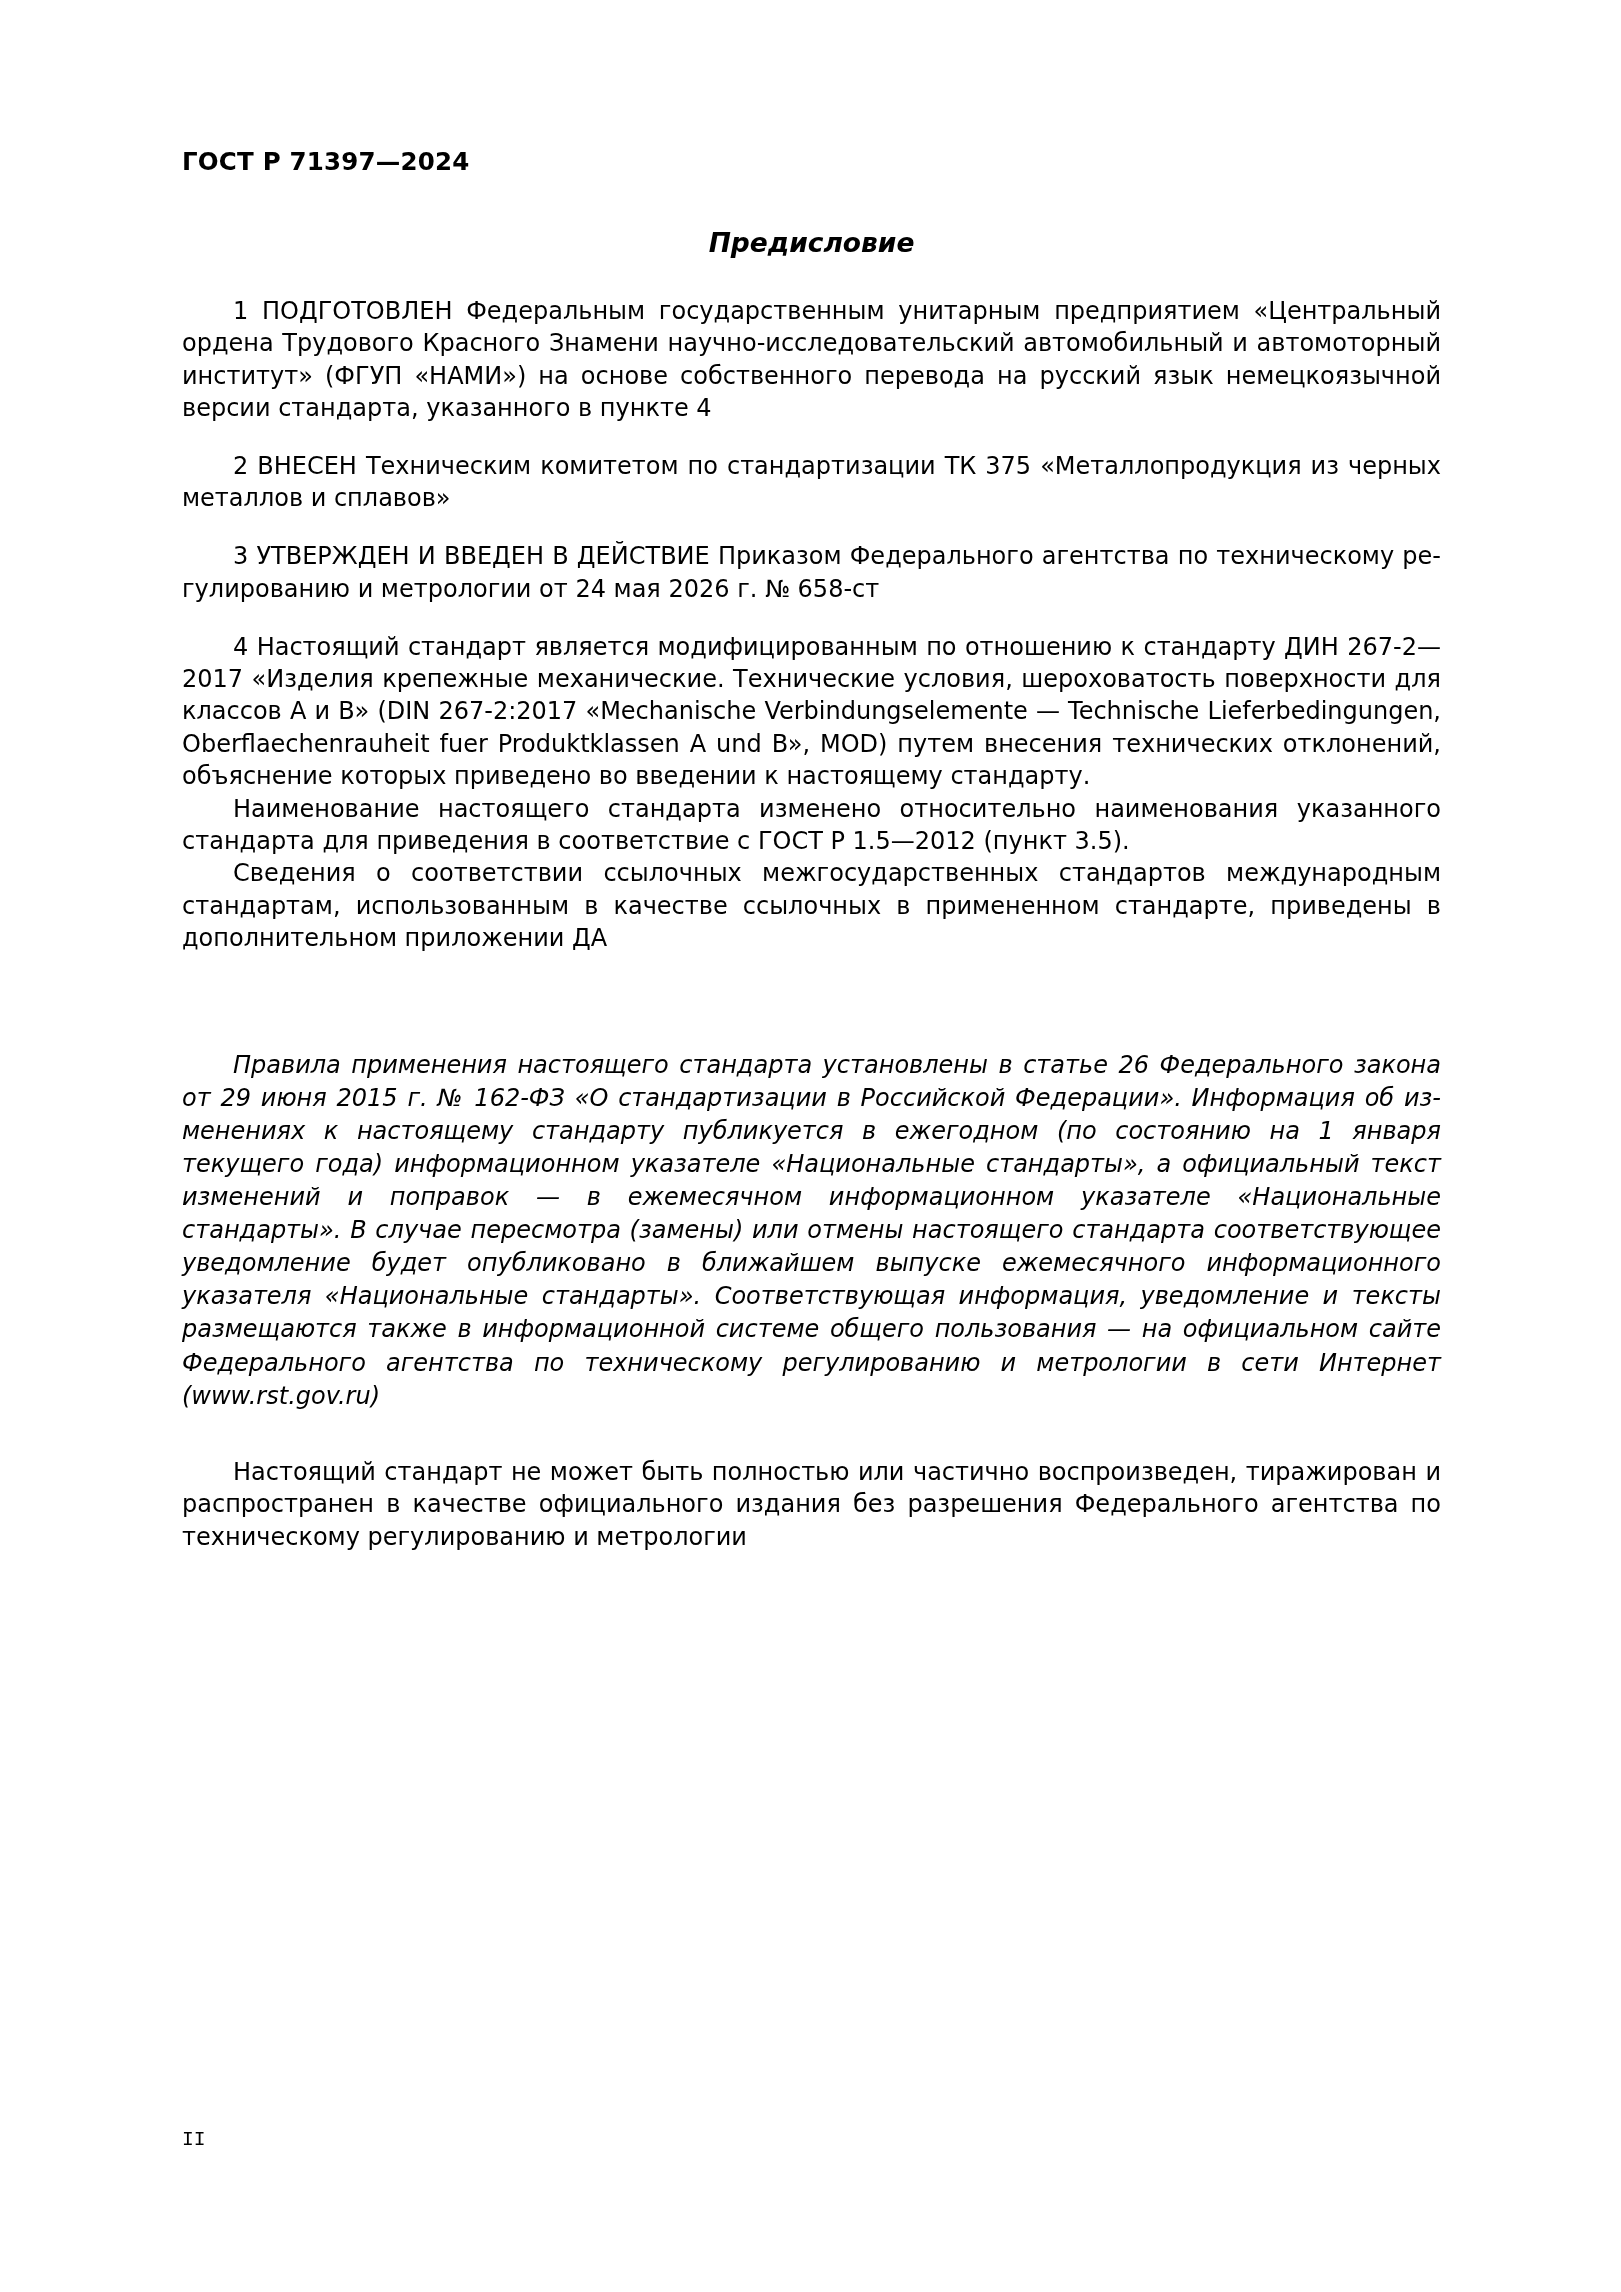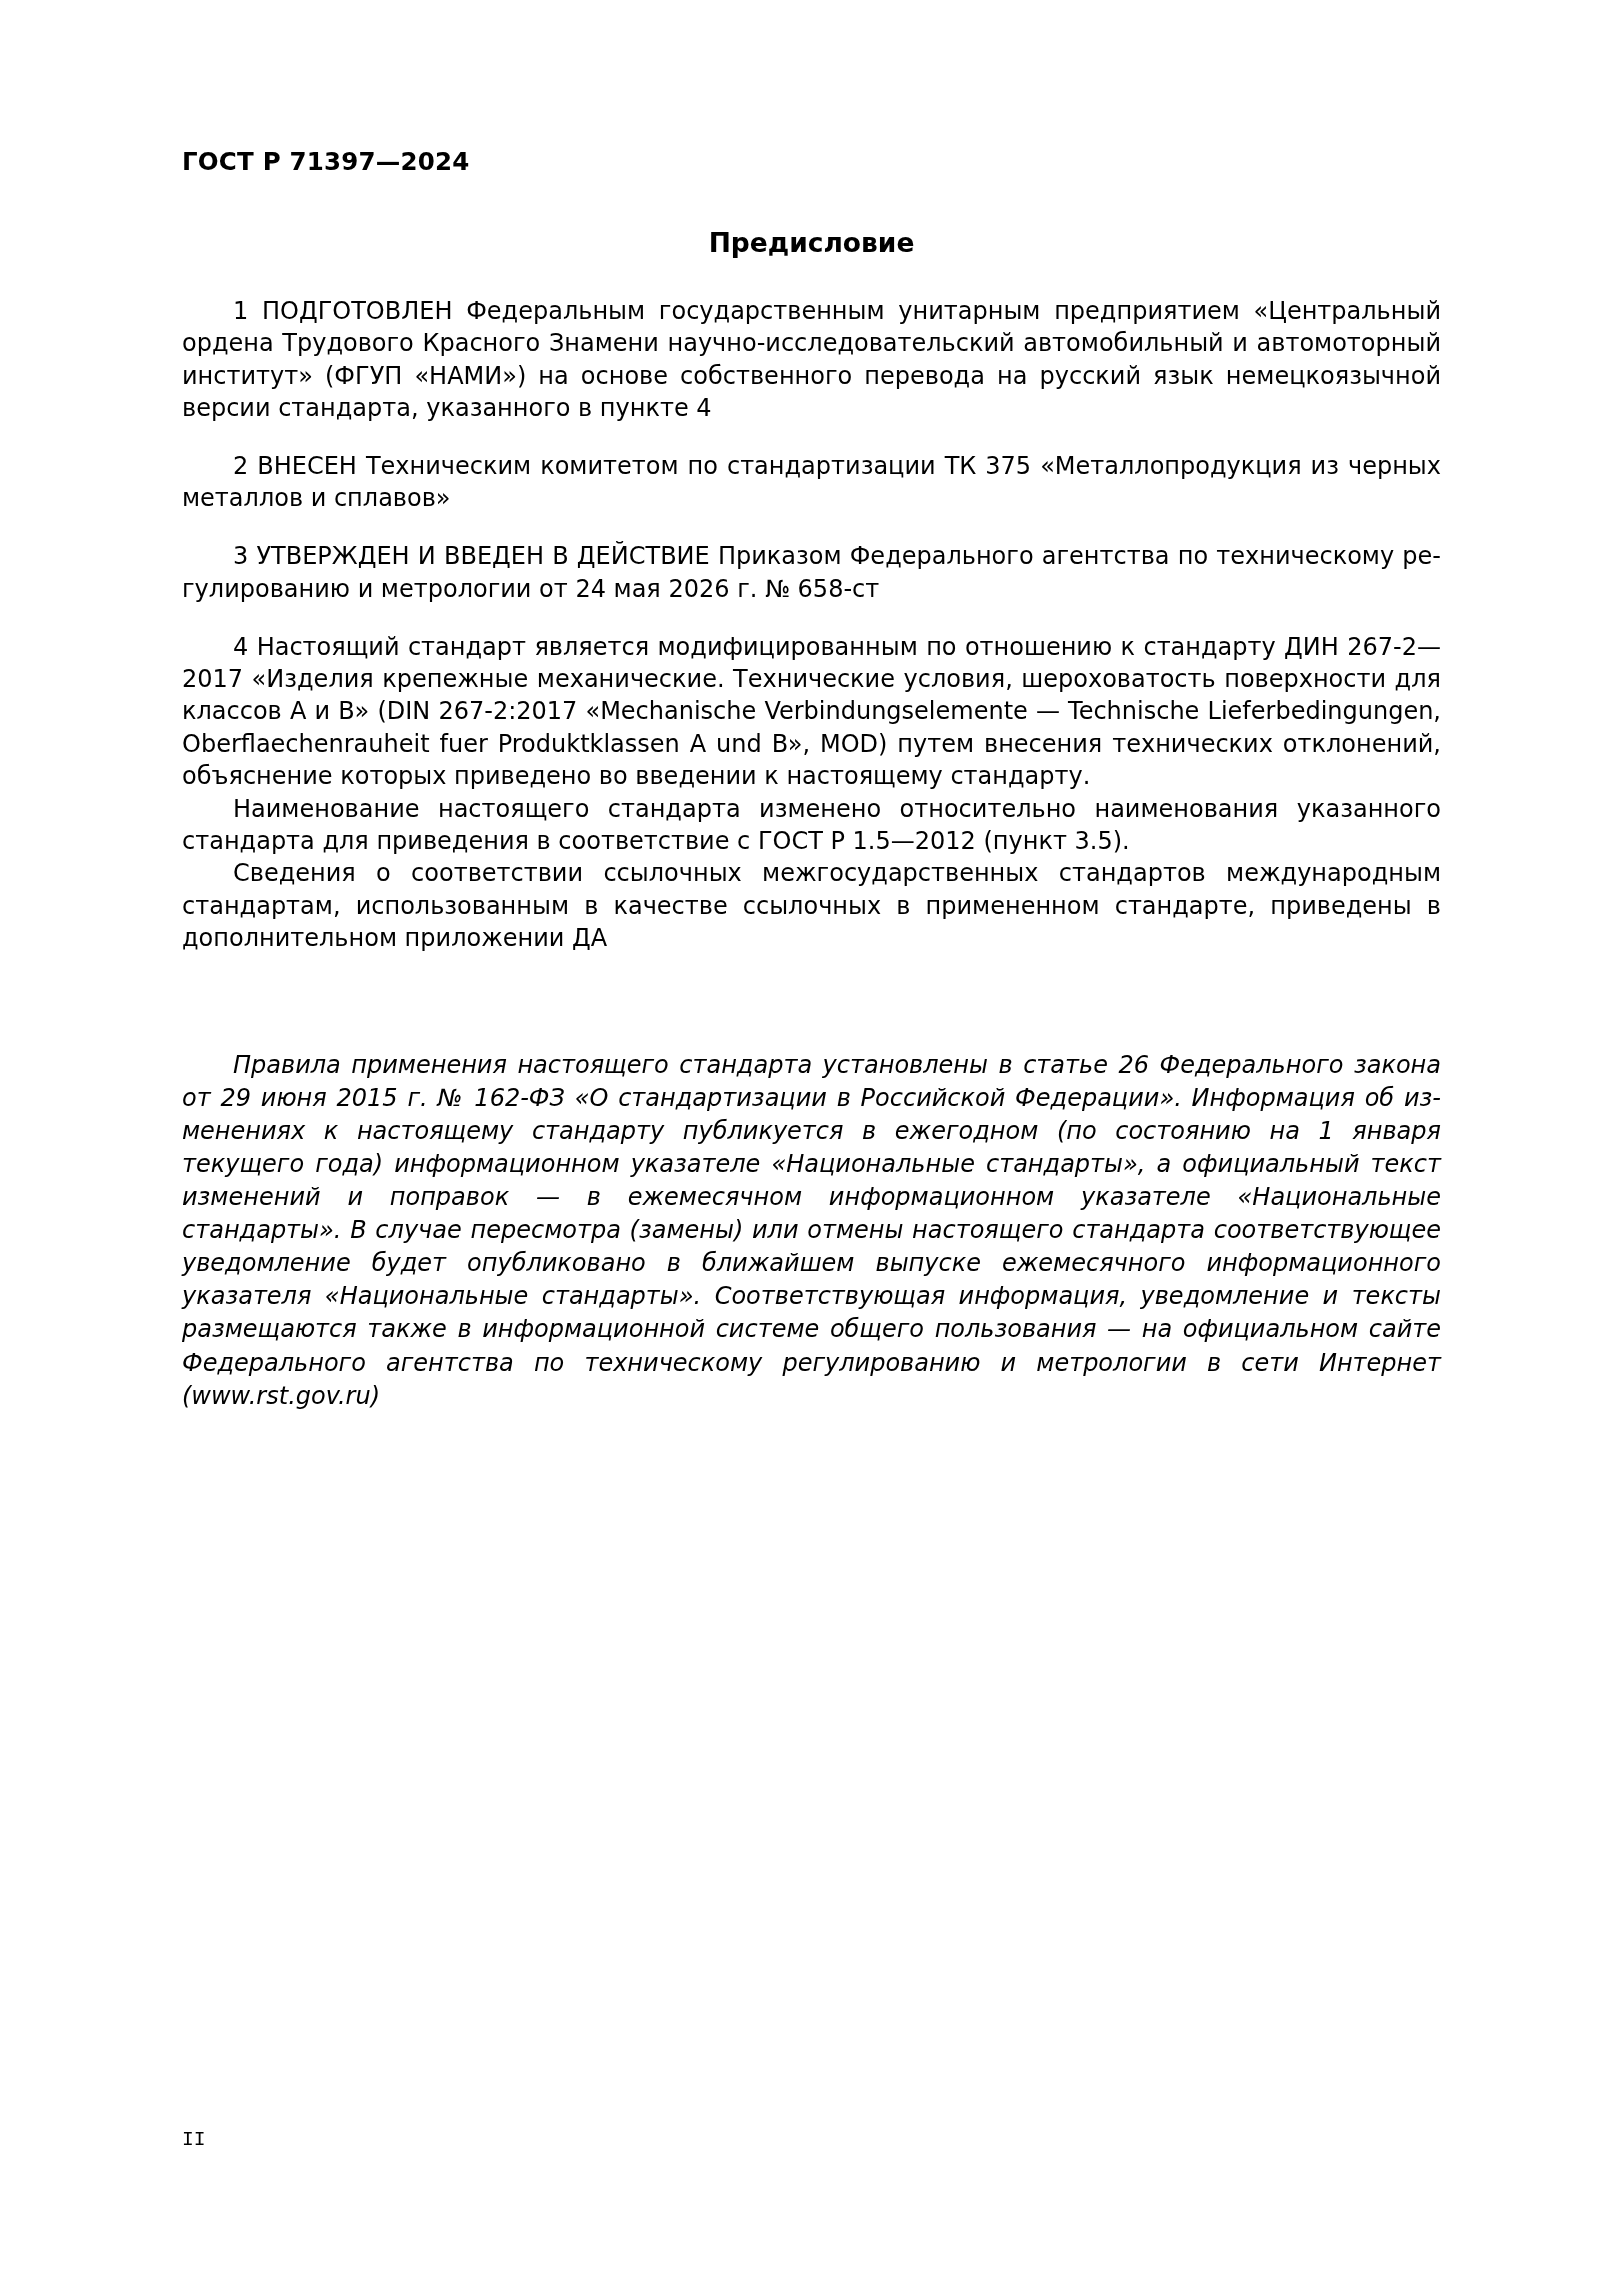--- a/index.html
+++ b/index.html
@@ -31,20 +31,21 @@
     font-size: 24.5px;
     font-weight: bold;
     letter-spacing: 0.2px;
     margin-bottom: 51px;
   }
   .doc-title {
     text-align: center;
     font-size: 26.5px;
     font-weight: bold;
     margin-bottom: 37px;
+    font-style: italic;
   }
   p.para {
     font-size: 24px;
     line-height: 1.35;
     text-align: justify;
     margin: 0 0 25.5px 0;
     hyphens: manual;
   }
   p.para.tight {
     margin-bottom: 0;
@@ -105,19 +106,20 @@
     <p class="para indent tight">Наименование настоящего стандарта изменено относительно наименования указанного стандар­та для приведения в соответствие с ГОСТ Р 1.5—2012 (пункт 3.5).</p>
 
     <p class="para indent">Сведения о соответствии ссылочных межгосударственных стандартов международным стандар­там, использованным в качестве ссылочных в примененном стандарте, приведены в дополнительном приложении ДА</p>
 
 
     <div class="italic-block">
       <p>Правила применения настоящего стандарта установлены в статье 26 Федерального закона от 29 июня 2015 г. № 162-ФЗ «О стандартизации в Российской Федерации». Информация об из­менениях к настоящему стандарту публикуется в ежегодном (по состоянию на 1 января текущего года) информационном указателе «Национальные стандарты», а официальный текст изменений и поправок — в ежемесячном информационном указателе «Национальные стандарты». В случае пересмотра (замены) или отмены настоящего стандарта соответствующее уведомление будет опубликовано в ближайшем выпуске ежемесячного информационного указателя «Национальные стандарты». Соответствующая информация, уведомление и тексты размещаются также в ин­формационной системе общего пользования — на официальном сайте Федерального агентства по техническому регулированию и метрологии в сети Интернет (www.rst.gov.ru)</p>
     </div>
 
 
+    <div class="footer-note">Настоящий стандарт не может быть полностью или частично воспроизведен, тиражирован и рас­пространен в качестве официального издания без разрешения Федерального агентства по техническо­му регулированию и метрологии</div>
 
   </div>
 
   <div class="page-number">II</div>
 
 </div>
 
 
 </body></html>

